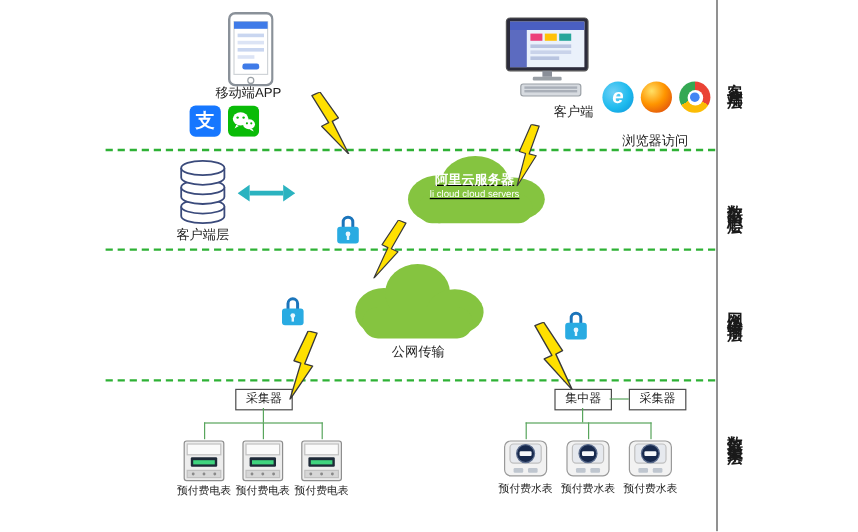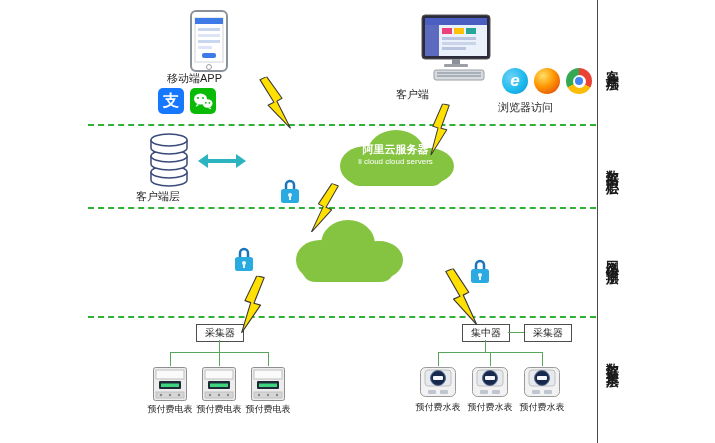--- a/index.html
+++ b/index.html
@@ -1,19 +1,19 @@
 <!DOCTYPE html>
 <html><head>
 <meta charset="utf-8">
 <style>
   html,body{margin:0;padding:0;background:#fff;}
   body{font-family:"Liberation Sans","DejaVu Sans",sans-serif;}
   #stage{position:relative;width:715px;height:443px;background:#fff;overflow:hidden;}
   .abs{position:absolute;}
-  .label{font-size:11px;color:#1f1f1f;text-align:left;line-height:1.2;}
+  .label{font-size:11px;color:#1f1f1f;text-align:center;line-height:1.2;}
   .small-label{font-size:9px;color:#1f1f1f;text-align:center;line-height:1.2;}
   .separator{height:0;border-top:2px dashed #2EB135;}
   .vrule{width:1px;background:#4a4a4a;}
   .vlabel{writing-mode:vertical-rl;text-orientation:upright;font-size:13px;font-weight:600;color:#1a1a1a;letter-spacing:3px;display:flex;align-items:center;justify-content:center;width:22px;}
   .cloud-text{position:relative;z-index:2;color:#fff;text-align:center;}
   .cloud svg{position:absolute;left:0;top:0;z-index:1;}
   .bolt svg{display:block;width:100%;height:100%;}
   .node-box{background:#fff;border:1px solid #4d4d4d;font-size:10px;color:#1f1f1f;text-align:center;line-height:15px;}
   .tree-line{background:#58A55C;}
   .alipay{width:26px;height:26px;border-radius:5px;background:#1677FF;color:#fff;font-size:16px;font-weight:bold;display:flex;align-items:center;justify-content:center;}
@@ -82,32 +82,32 @@
       <rect x="22" y="23" width="34" height="3" fill="#B8C4E0"></rect>
       <rect x="22" y="28" width="34" height="3" fill="#C9D3EA"></rect>
       <rect x="22" y="33" width="24" height="3" fill="#B8C4E0"></rect>
       <rect x="32" y="45" width="8" height="5" fill="#8A8F98"></rect>
       <rect x="24" y="50" width="24" height="3" rx="1" fill="#9AA0A6"></rect>
       <rect x="14" y="56" width="50" height="10" rx="2" fill="#D7DBE0" stroke="#9AA0A6"></rect>
       <rect x="17" y="58" width="44" height="2" fill="#A9AFB8"></rect>
       <rect x="17" y="61" width="44" height="2" fill="#A9AFB8"></rect>
     </svg>
   </div>
-  <div class="abs label" style="left:396px;top:88px;width:72px;">客户端</div>
+  <div class="abs label" style="left:442px;top:88px;width:72px;">客户端</div>
 
   <div class="abs ie-icon" style="left:502px;top:68px;">
       <span>e</span>
     </div>
   <div class="abs ff-icon" style="left:534px;top:68px;"></div>
   <div class="abs chrome-icon" style="left:566px;top:68px;">
     <div class="chrome-inner">
         <div class="chrome-core"></div>
       </div>
   </div>
-  <div class="abs label" style="left:498px;top:101px;width:96px;">浏览器访问</div>
+  <div class="abs label" style="left:498px;top:112px;width:96px;">浏览器访问</div>
 
   <div class="abs bolt" style="left:256px;top:76px;width:36px;height:54px;transform:scaleX(-1) rotate(6deg);z-index:5;">
     <svg viewBox="0 0 36 70">
         <polygon points="24,0 7,30 14,33 0,70 26,37 18,34 33,3" fill="#FFE000" stroke="#3A3A3A" stroke-width="1.4" stroke-linejoin="round"></polygon>
       </svg>
   </div>
   <div class="abs bolt" style="left:424px;top:104px;width:34px;height:50px;transform:rotate(-6deg);z-index:5;">
     <svg viewBox="0 0 36 70">
         <polygon points="24,0 7,30 14,33 0,70 26,37 18,34 33,3" fill="#FFE000" stroke="#3A3A3A" stroke-width="1.4" stroke-linejoin="round"></polygon>
       </svg>
@@ -128,21 +128,21 @@
   <div class="abs label" style="left:136px;top:190px;width:66px;">客户端层</div>
 
   <div class="abs" style="left:198px;top:152px;">
     <svg width="48" height="18" viewBox="0 0 48 18">
       <path d="M10,9 H38" stroke="#2BB3C0" stroke-width="4"></path>
       <polygon points="10,2 0,9 10,16" fill="#2BB3C0"></polygon>
       <polygon points="38,2 48,9 38,16" fill="#2BB3C0"></polygon>
     </svg>
   </div>
 
-  <div class="abs cloud" style="left:328px;top:126px;width:135px;height:64px;">
+  <div class="abs cloud" style="left:328px;top:126px;width:135px;height:64px;text-decoration:underline;">
     <svg width="135" height="64" viewBox="0 0 135 64">
       <g fill="#85C440">
         <ellipse cx="38" cy="40" rx="26" ry="20"></ellipse>
         <ellipse cx="68" cy="26" rx="28" ry="22"></ellipse>
         <ellipse cx="100" cy="40" rx="26" ry="18"></ellipse>
         <rect x="20" y="36" width="96" height="24" rx="12"></rect>
       </g>
     </svg>
     <div class="cloud-text" style="margin-top:16px;font-size:11px;font-weight:bold;">阿里云服务器</div>
     <div class="cloud-text" style="font-size:8px;">li cloud  cloud servers</div>
@@ -166,20 +166,21 @@
   <div class="abs cloud" style="left:286px;top:216px;width:125px;height:70px;">
     <svg width="125" height="70" viewBox="0 0 125 70">
       <g fill="#85C440">
         <ellipse cx="34" cy="44" rx="24" ry="20"></ellipse>
         <ellipse cx="62" cy="28" rx="27" ry="24"></ellipse>
         <ellipse cx="93" cy="44" rx="24" ry="19"></ellipse>
         <rect x="16" y="40" width="92" height="26" rx="13"></rect>
       </g>
     </svg>
   </div>
+  <div class="abs label" style="left:286px;top:288px;width:125px;">公网传输</div>
 
   <div class="abs" style="left:234px;top:246px;z-index:6;">
     <svg width="20" height="27" viewBox="0 0 20 27">
       <path d="M6,12 v-5 a4,4 0 0 1 8,0 v5" fill="none" stroke="#1B75BB" stroke-width="2.5"></path>
       <rect x="1" y="11" width="18" height="14" rx="2.5" fill="#29ABE2"></rect>
       <circle cx="10" cy="17" r="2" fill="#E8F7FF"></circle>
       <rect x="9" y="18" width="2" height="4" fill="#E8F7FF"></rect>
     </svg>
   </div>
   <div class="abs" style="left:470px;top:258px;z-index:6;">

